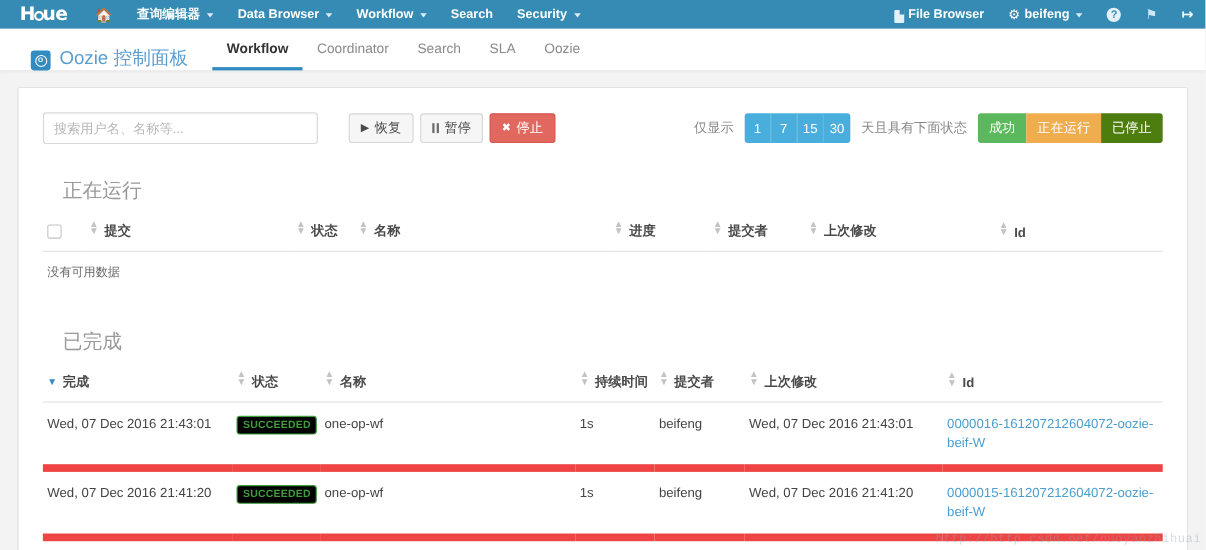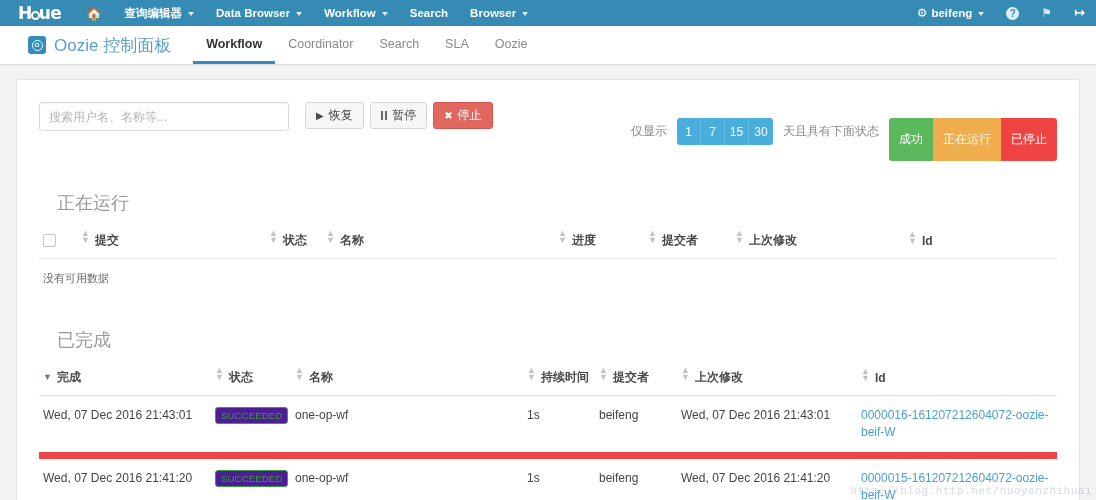--- a/index.html
+++ b/index.html
@@ -103,21 +103,21 @@
     background: #ffffff;
     border-bottom: 1px solid #e2e2e2;
     display: flex;
     align-items: stretch;
     padding-left: 28px;
     position: relative;
     z-index: 15;
     box-shadow: 0 1px 2px rgba(0,0,0,0.04);
   }
   .brand {
-    display: flex; align-items: center; gap: 8px;
+    display: flex; align-items: flex-end; gap: 8px;
     padding-right: 22px;
   }
   .brand-ico {
     width: 18px; height: 18px;
     background: #338cc1;
     border-radius: 3px;
     color:#fff; font-size:10px; font-weight:bold;
     display:flex; align-items:center; justify-content:center;
     position: relative;
   }
@@ -157,23 +157,23 @@
     background: #ffffff;
     border: 1px solid #e3e3e3;
     border-radius: 2px;
     box-shadow: 0 1px 1px rgba(0,0,0,0.03);
     padding: 0 22px 10px 22px;
     min-height: 420px;
   }
 
   
   .toolbar {
-    display: flex; 
+    display: flex; align-items: center;
     padding: 22px 0 4px 0;
-    gap: 0;
+    gap: 12px;
   }
   .search-input {
     width: 250px;
     height: 29px;
     border: 1px solid #d8d8d8;
     border-radius: 3px;
     padding: 0 9px;
     font-size: 12px;
     color: #555;
     font-family: "Liberation Sans", sans-serif;
@@ -221,32 +221,31 @@
     color: #ffffff;
     font-size: 12px;
     display: flex; align-items: center; justify-content: center;
     cursor: pointer;
     border-right: 1px solid #63bbe2;
   }
   .day:first-child { border-radius: 3px 0 0 3px; }
   .day:last-child { border-radius: 0 3px 3px 0; border-right: none; }
   .statgroup { display: flex; }
   .stat {
-    height: 43px;
+    height: 27px;
     padding: 0 10px;
     color: #ffffff;
     font-size: 12px;
     display: flex; align-items: center; justify-content: center;
     cursor: pointer;
     white-space: nowrap;
-    margin-top: 16px;
   }
   .stat.s-ok { background: #5cb85c; border-radius: 3px 0 0 3px; }
   .stat.s-run { background: #f0ad4e; }
-  .stat.s-stop { background: #ef4444; border-radius: 0 3px 3px 0; }
+  .stat.s-stop { background: #4d7c0f; border-radius: 0 3px 3px 0; }
 
   
   .section-title {
     font-size: 18px;
     color: #999999;
     font-weight: normal;
     margin: 26px 0 10px 18px;
   }
   .section-title.second { margin-top: 30px; }
 
@@ -312,24 +311,24 @@
     display: flex; align-items: center;
     cursor: default;
     white-space: nowrap;
   }
   .pg-btn:first-child { border-radius: 3px 0 0 3px; }
   .pg-btn:last-child { border-radius: 0 3px 3px 0; border-left: none; }
 
   .badge-ok {
     display: inline-block;
     border: 1px solid #3f9c3f;
-    background: #4c1d95;
+    background: #000000;
     color: #3f9c3f;
     font-size: 9.5px;
-    font-weight: normal;
+    font-weight: bold;
     letter-spacing: 0.2px;
     padding: 2px 5px;
     border-radius: 3px;
     line-height: 11px;
   }
   .id-link {
     color: #4a9ed1;
     text-decoration: none;
     word-break: break-all;
     cursor: pointer;
@@ -367,26 +366,30 @@
     <span class="caret-d"></span>
   </div>
   <div class="nav-item">
     <span>Workflow</span>
     <span class="caret-d"></span>
   </div>
   <div class="nav-item">
     <span>Search</span>
   </div>
   <div class="nav-item">
-    <span>Browser</span>
+    <span>Security</span>
     <span class="caret-d"></span>
   </div>
 
   <div class="spacer"></div>
 
+  <div class="nav-item">
+    <span class="ico-file"></span>
+    <span>File Browser</span>
+  </div>
   <div class="nav-item">
     <span class="ico-gear">⚙</span>
     <span>beifeng</span>
     <span class="caret-d"></span>
   </div>
   <div class="nav-item">
     <span class="ico-q">?</span>
   </div>
   <div class="nav-item">
     <span class="ico-flag">⚑</span>
@@ -537,14 +540,14 @@
           <td>1s</td>
           <td>beifeng</td>
           <td>Wed, 07 Dec 2016 21:41:20</td>
           <td><a class="id-link">0000015-161207212604072-oozie-beif-W</a></td>
         </tr>
 
       </tbody>
     </table>
   </div>
 
-  <div class="watermark">http://blog.http.net/nuoyanzhihuai</div>
+  <div class="watermark">http://http.csdn.net/nuoyanzhihuai</div>
 </div>
 
 </body></html>

